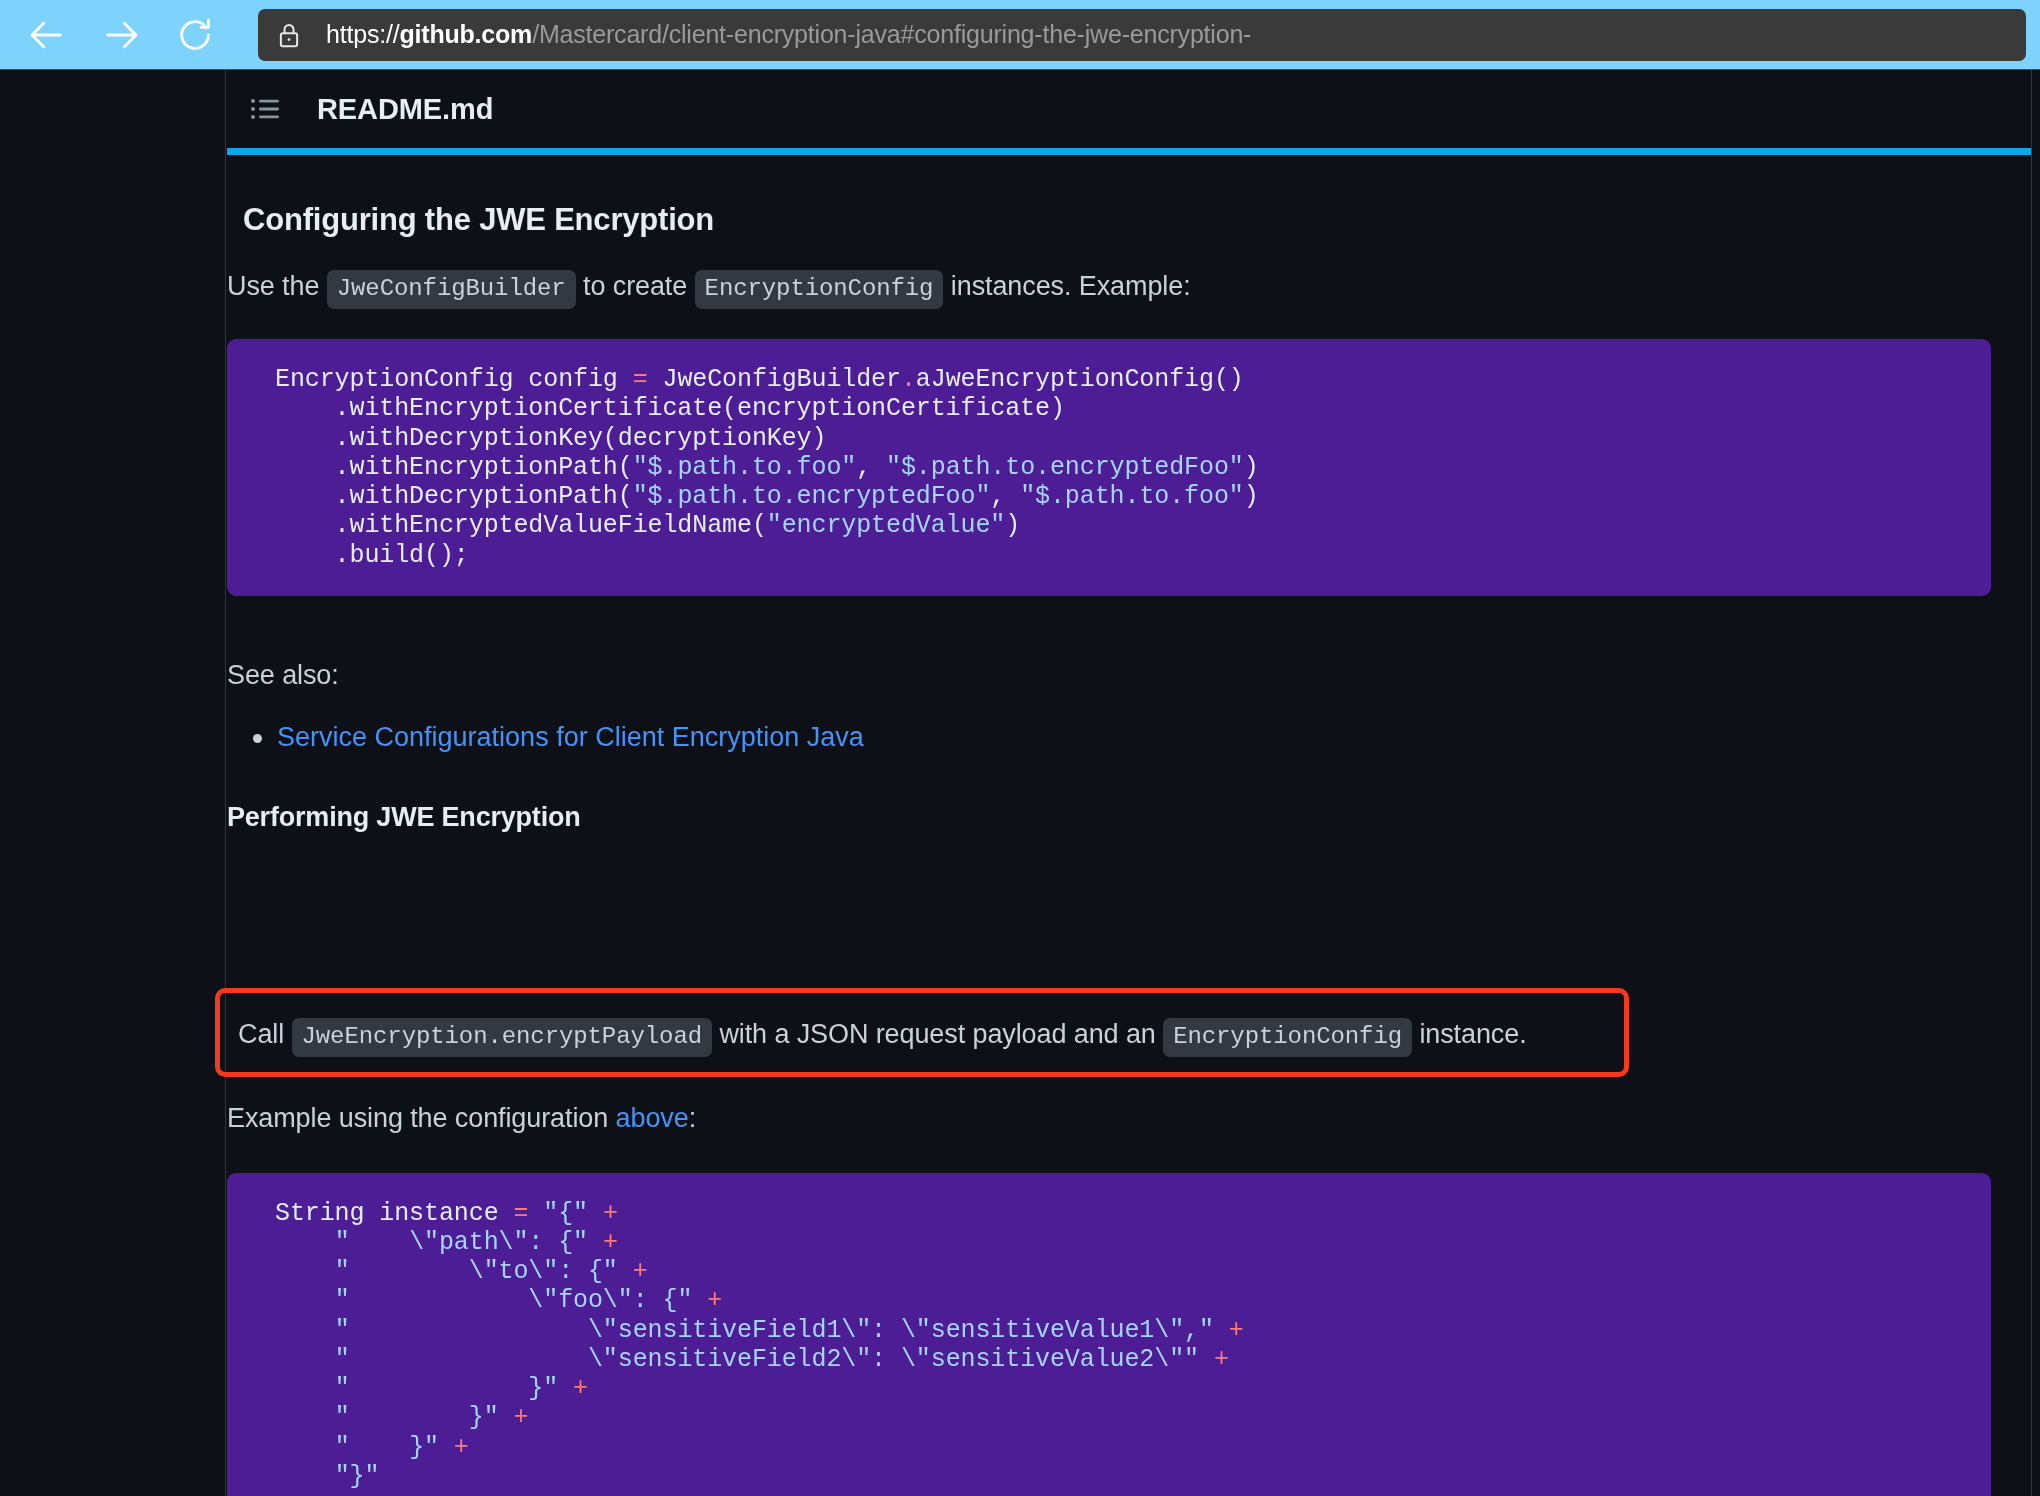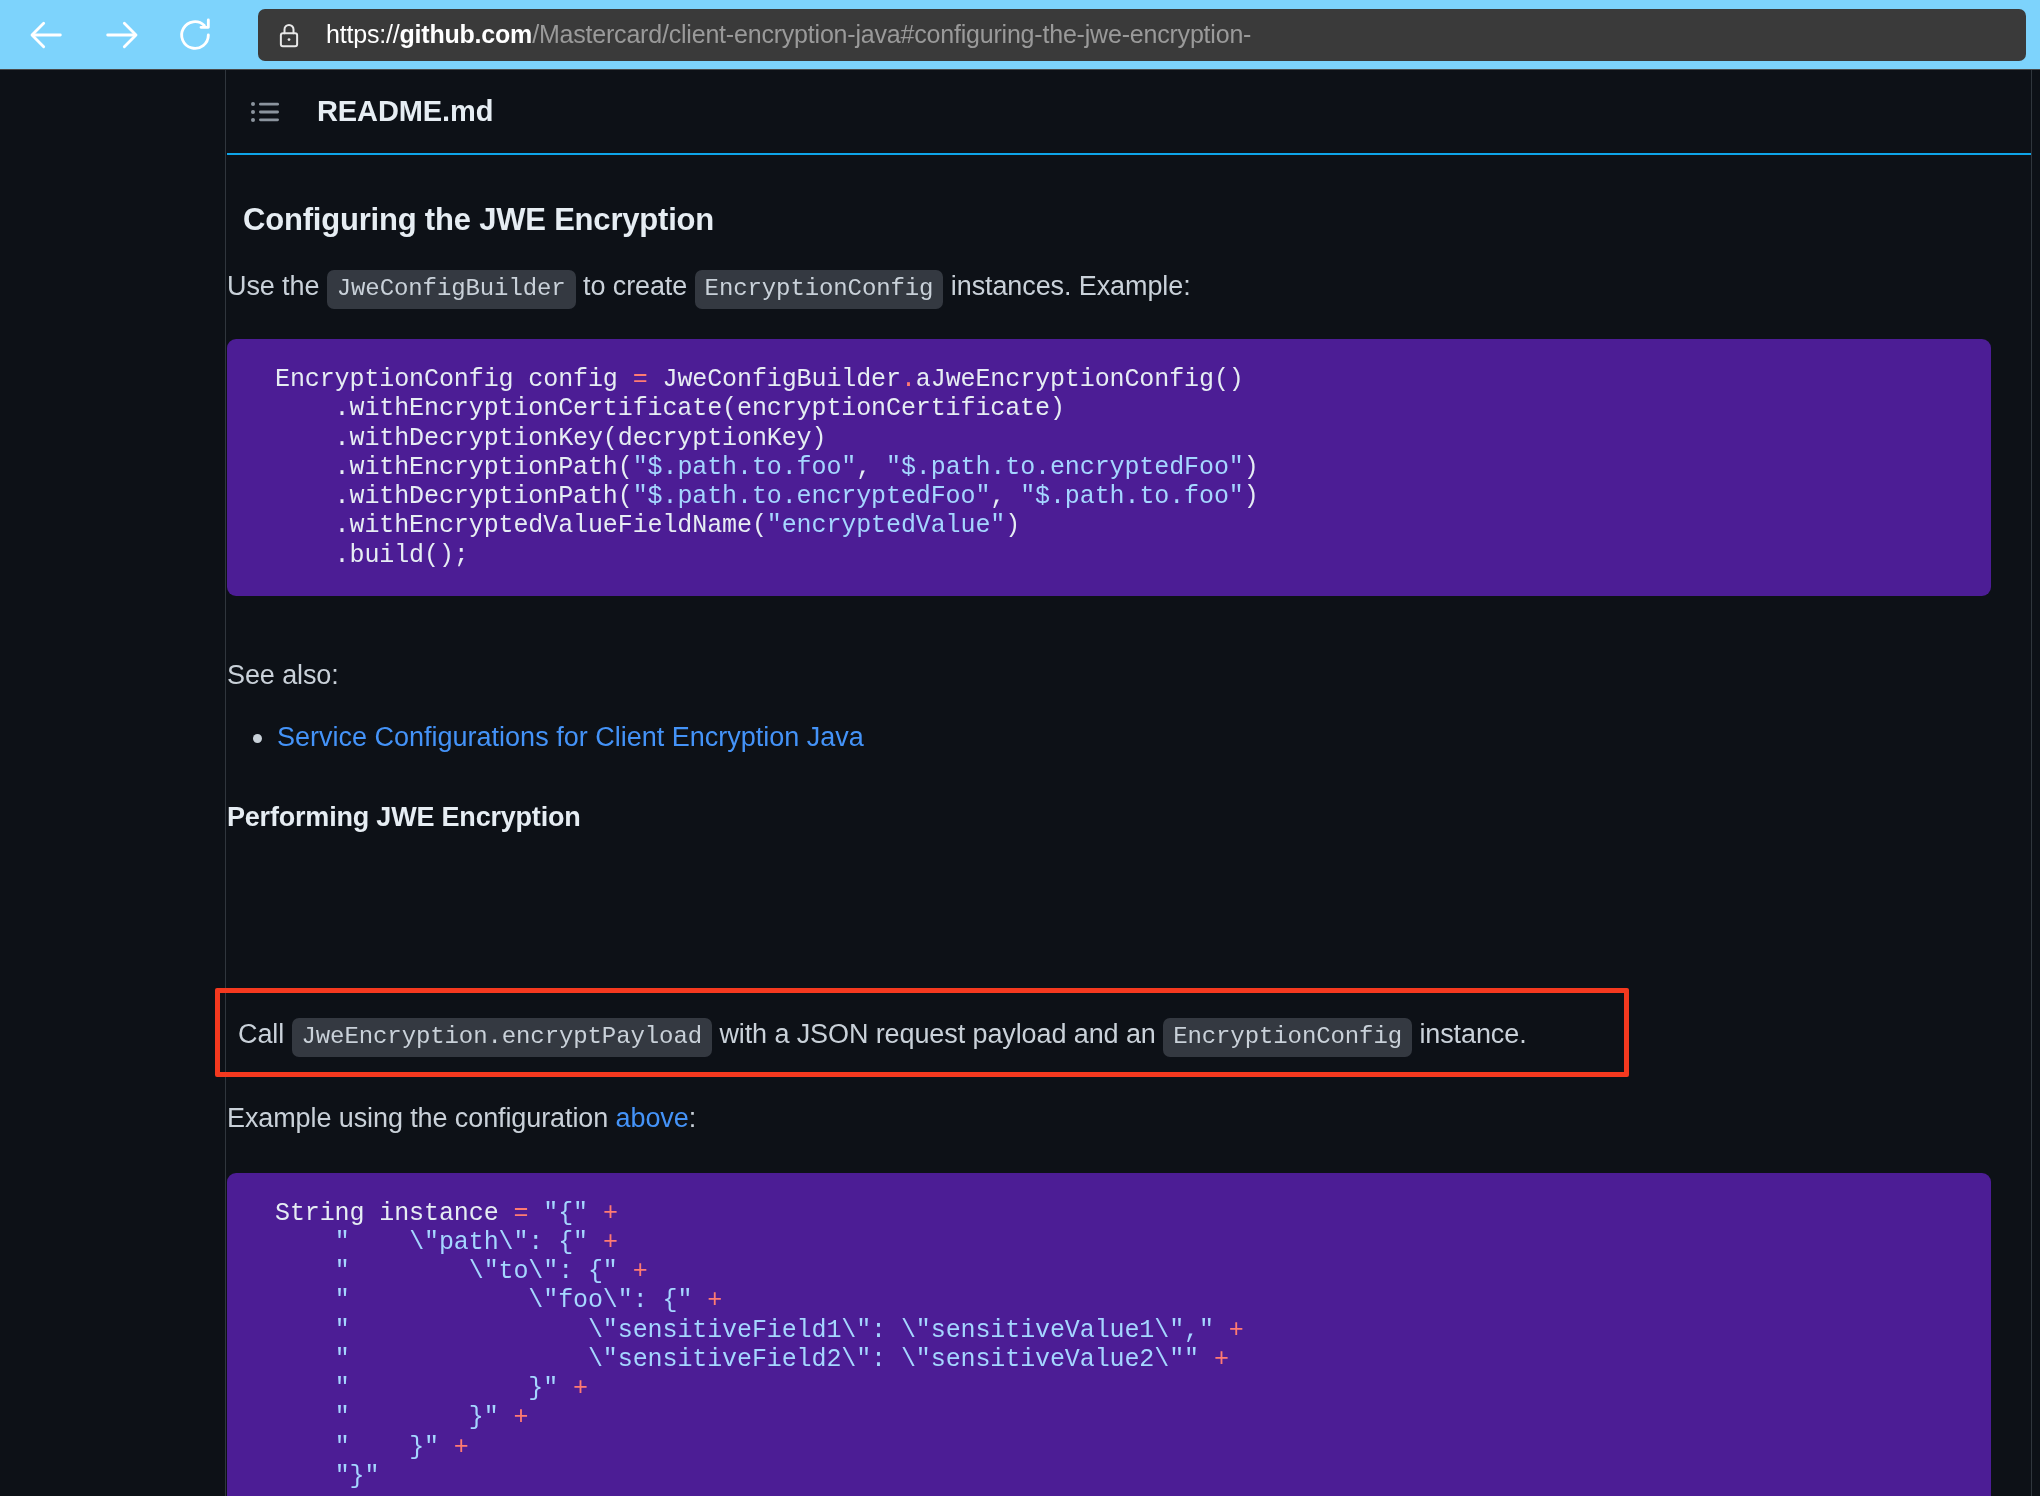--- a/index.html
+++ b/index.html
@@ -99,21 +99,21 @@
     width: 1804px;
     height: 1426px;
   }
 
   
   .file-header {
     height: 85px;
     display: flex;
     align-items: center;
     padding-left: 22px;
-    border-bottom: 2px solid #0ea5e9;
+    border-bottom: 7px solid #0ea5e9;
   }
   .list-icon { width: 34px; height: 34px; display: flex; align-items: center; }
   .file-name {
     margin-left: 34px;
     font-size: 29px;
     font-weight: 700;
     color: #e6edf3;
     letter-spacing: -0.1px;
   }
 
@@ -191,21 +191,21 @@
     top: 17px;
     width: 9px; height: 9px;
     border-radius: 50%;
     background: #c9d1d9;
   }
 
   
   .highlight-box {
     position: absolute;
     border: 5px solid #f4391f;
-    border-radius: 2px;
+    border-radius: 10px;
   }
   .highlight-box .md-p { }
 </style>
 </head>
 <body>
 
 <div class="browser-chrome">
 
   <div class="nav-btn">
     <span>

